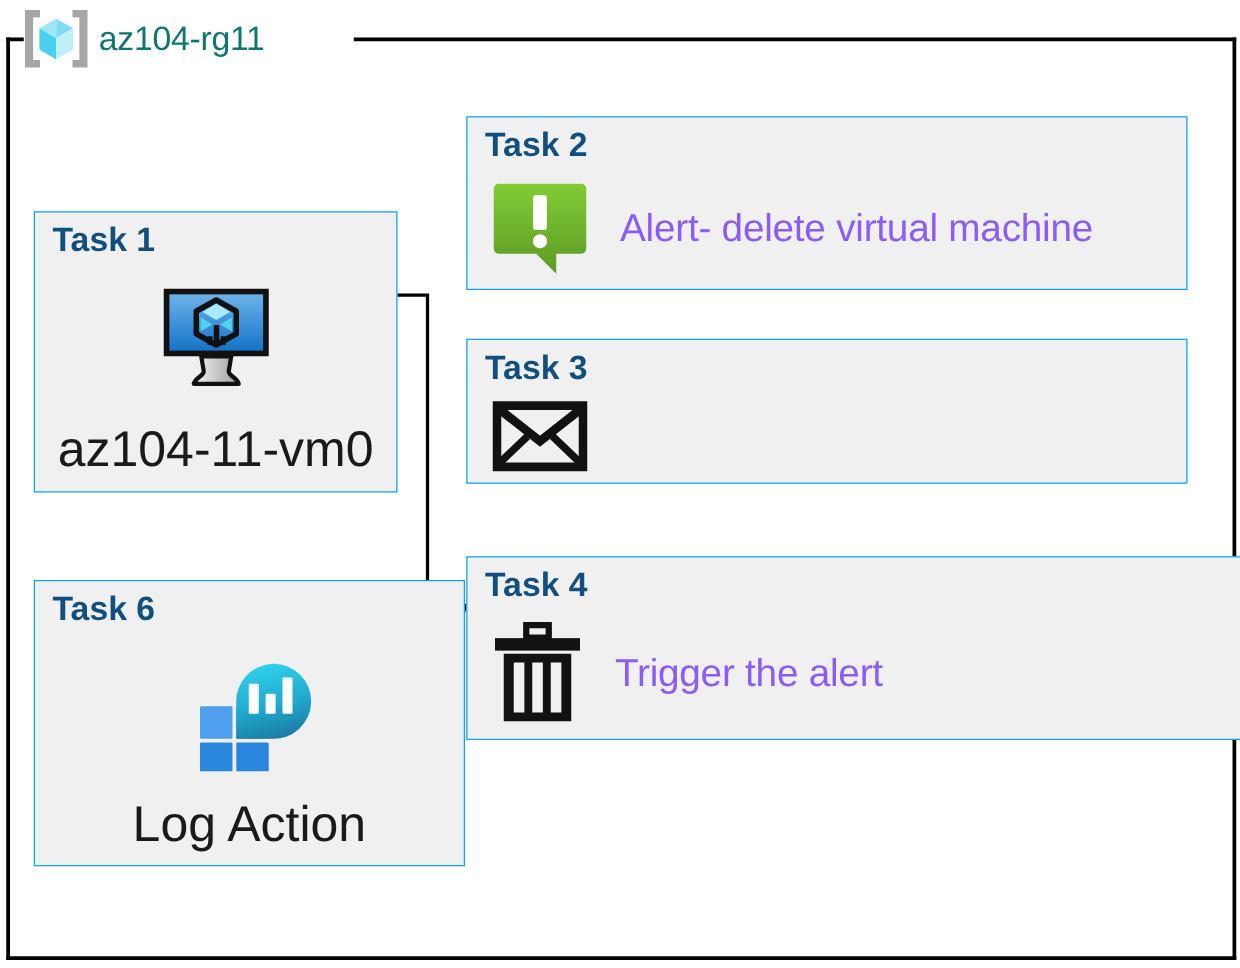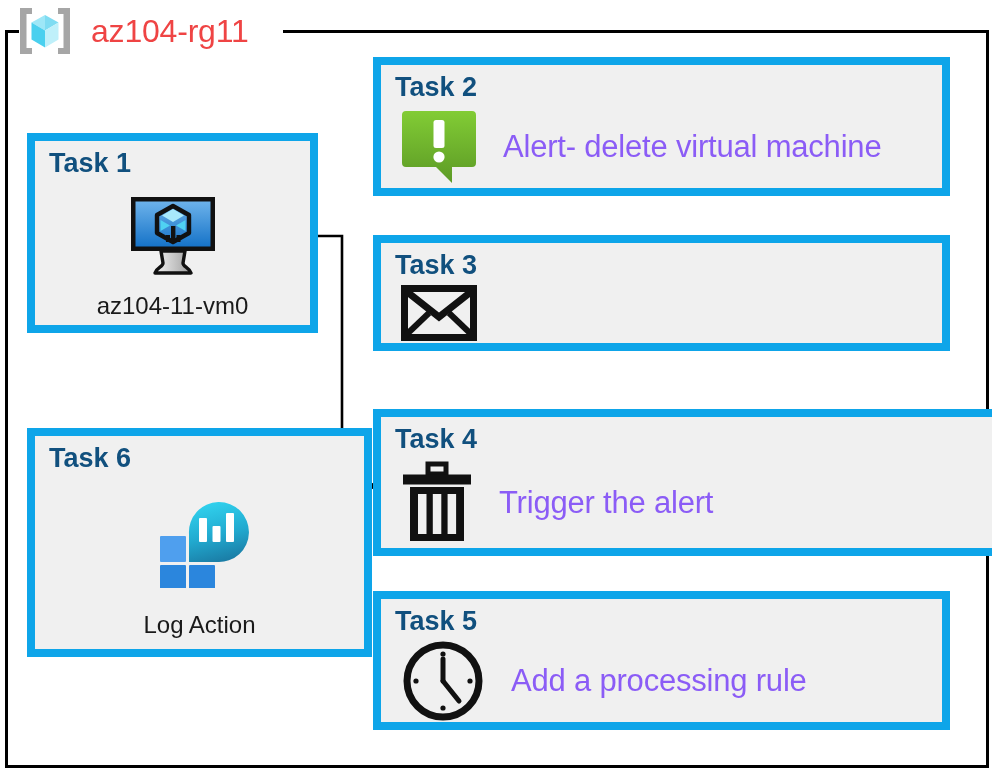--- a/index.html
+++ b/index.html
@@ -58,34 +58,35 @@
     align-items: center;
     height: 58px;
   }
   .rg-icon {
     width: 62px;
     height: 56px;
     flex: 0 0 auto;
     display: block;
   }
   .rg-title {
-    font-size: 32px;
-    color: #ef4444;
+    font-size: 27px;
+    color: #0f766e;
     line-height: 1;
-    margin-left: 15px;
+    margin-left: 3px;
     white-space: nowrap;
     letter-spacing: -0.2px;
   }
 
   
   .card {
     position: absolute;
     box-sizing: border-box;
     background: #f0f0f0;
-    border: 8px solid #0ea5e9;
+    border: 1px solid #0ea5e9;
+    margin-top: 36px;
   }
   .card-title {
     position: absolute;
     left: 14px;
     top: 8px;
     font-size: 27px;
     font-weight: bold;
     color: #11507e;
     line-height: 1.1;
     white-space: nowrap;
@@ -97,21 +98,21 @@
     left: 0;
     top: 44px;
     right: 0;
     bottom: 0;
     display: flex;
     flex-direction: column;
     align-items: center;
     justify-content: space-around;
   }
   .card-vertical .v-label {
-    font-size: 24px;
+    font-size: 40px;
     color: #1a1a1a;
     white-space: nowrap;
     line-height: 1;
   }
 
   
   .card-horizontal .h-body {
     position: absolute;
     left: 20px;
     top: 46px;
@@ -129,21 +130,21 @@
   .card-horizontal .h-label {
     font-size: 31px;
     color: #8b5cf6;
     white-space: nowrap;
     line-height: 1;
     margin-left: 26px;
     letter-spacing: -0.2px;
   }
 
   
-  #card-task1 { left: 27px;  top: 133px; width: 291px; height: 200px; }
+  #card-task1 { left: 27px;  top: 133px; width: 291px; height: 225px; }
   #card-task6 { left: 27px;  top: 428px; width: 345px; height: 229px; }
   #card-task2 { left: 373px; top: 57px;  width: 577px; height: 139px; }
   #card-task3 { left: 373px; top: 235px; width: 577px; height: 116px; }
   #card-task4 { left: 373px; top: 409px; width: 666px; height: 147px; }
   #card-task5 { left: 373px; top: 591px; width: 577px; height: 139px; }
 
   
   .connector {
     position: absolute;
     left: 0; top: 0;
@@ -300,33 +301,14 @@
             <rect x="17" y="33" width="8.5" height="40"></rect>
             <rect x="31.8" y="33" width="8.5" height="40"></rect>
             <rect x="46.6" y="33" width="8.5" height="40"></rect>
           </g>
         </svg>
       </div>
       <div class="h-label">Trigger the alert</div>
     </div>
   </div>
 
-  <div class="card card-horizontal" id="card-task5">
-    <div class="card-title">Task 5</div>
-    <div class="h-body">
-      <div class="h-icon">
-        <svg width="84" height="84" viewBox="0 0 84 84">
-          <circle cx="42" cy="42" r="36" fill="none" stroke="#111111" stroke-width="7"></circle>
-
-          <circle cx="42" cy="15" r="2.6" fill="#111111"></circle>
-          <circle cx="69" cy="42" r="2.6" fill="#111111"></circle>
-          <circle cx="42" cy="69" r="2.6" fill="#111111"></circle>
-          <circle cx="15" cy="42" r="2.6" fill="#111111"></circle>
-
-          <path d="M42 42 L42 20" fill="none" stroke="#111111" stroke-width="5" stroke-linecap="round"></path>
-          <path d="M42 42 L58 62" fill="none" stroke="#111111" stroke-width="5" stroke-linecap="round"></path>
-        </svg>
-      </div>
-      <div class="h-label">Add a processing rule</div>
-    </div>
-  </div>
 
 </div>
 
 </body></html>

